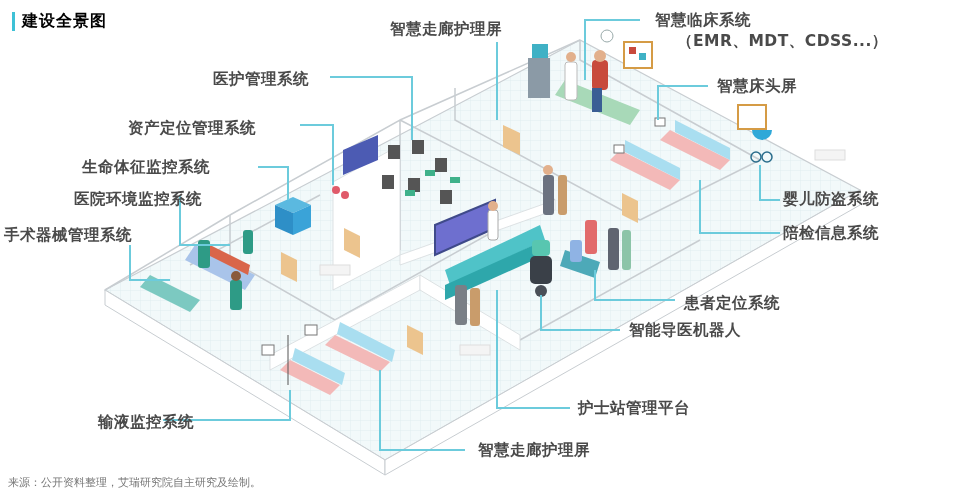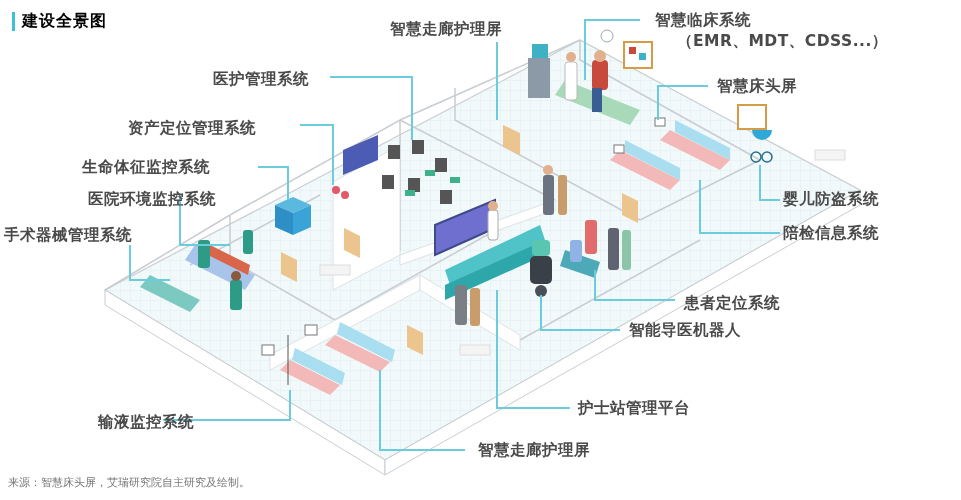--- a/index.html
+++ b/index.html
@@ -179,23 +179,23 @@
   </g>
 </svg>
 
 <div class="lbl" style="left:390px;top:19px;">智慧走廊护理屏</div>
 <div class="lbl" style="left:645px;top:10px;margin-left:10px;">智慧临床系统</div>
 <div class="lbl" style="left:645px;top:31px;margin-left:32px;">（EMR、MDT、CDSS...）</div>
 <div class="lbl" style="left:717px;top:76px;">智慧床头屏</div>
 <div class="lbl" style="left:213px;top:69px;">医护管理系统</div>
 <div class="lbl" style="left:128px;top:118px;">资产定位管理系统</div>
 <div class="lbl" style="left:82px;top:157px;">生命体征监控系统</div>
-<div class="lbl" style="left:59px;top:189px;padding-left:29px;">医院环境监控系统</div>
+<div class="lbl" style="left:45px;top:189px;padding-left:29px;">医院环境监控系统</div>
 <div class="lbl" style="left:4px;top:225px;">手术器械管理系统</div>
 <div class="lbl" style="left:783px;top:189px;">婴儿防盗系统</div>
 <div class="lbl" style="left:783px;top:223px;">陪检信息系统</div>
 <div class="lbl" style="left:684px;top:293px;">患者定位系统</div>
 <div class="lbl" style="left:629px;top:320px;">智能导医机器人</div>
 <div class="lbl" style="left:578px;top:398px;">护士站管理平台</div>
 <div class="lbl" style="left:72px;top:412px;margin-left:26px;">输液监控系统</div>
 <div class="lbl" style="left:478px;top:440px;">智慧走廊护理屏</div>
 
-<div class="src">来源：智慧床头屏，艾瑞研究院自主研究及绘制。</div>
+<div class="src">来源：公开资料整理，艾瑞研究院自主研究及绘制。</div>
 
 </body></html>

